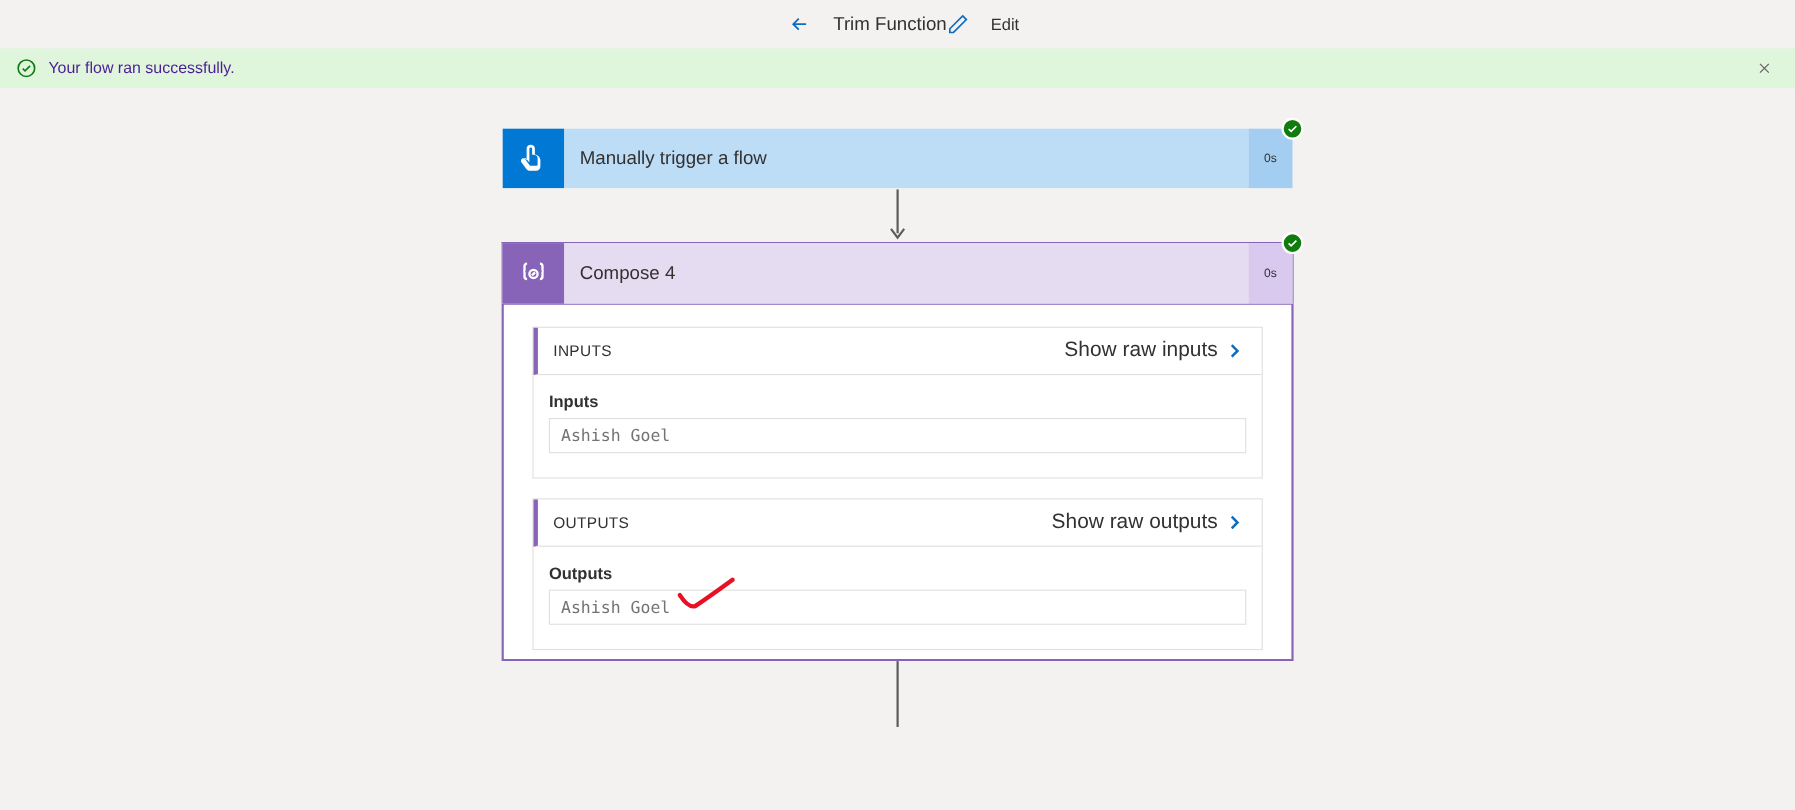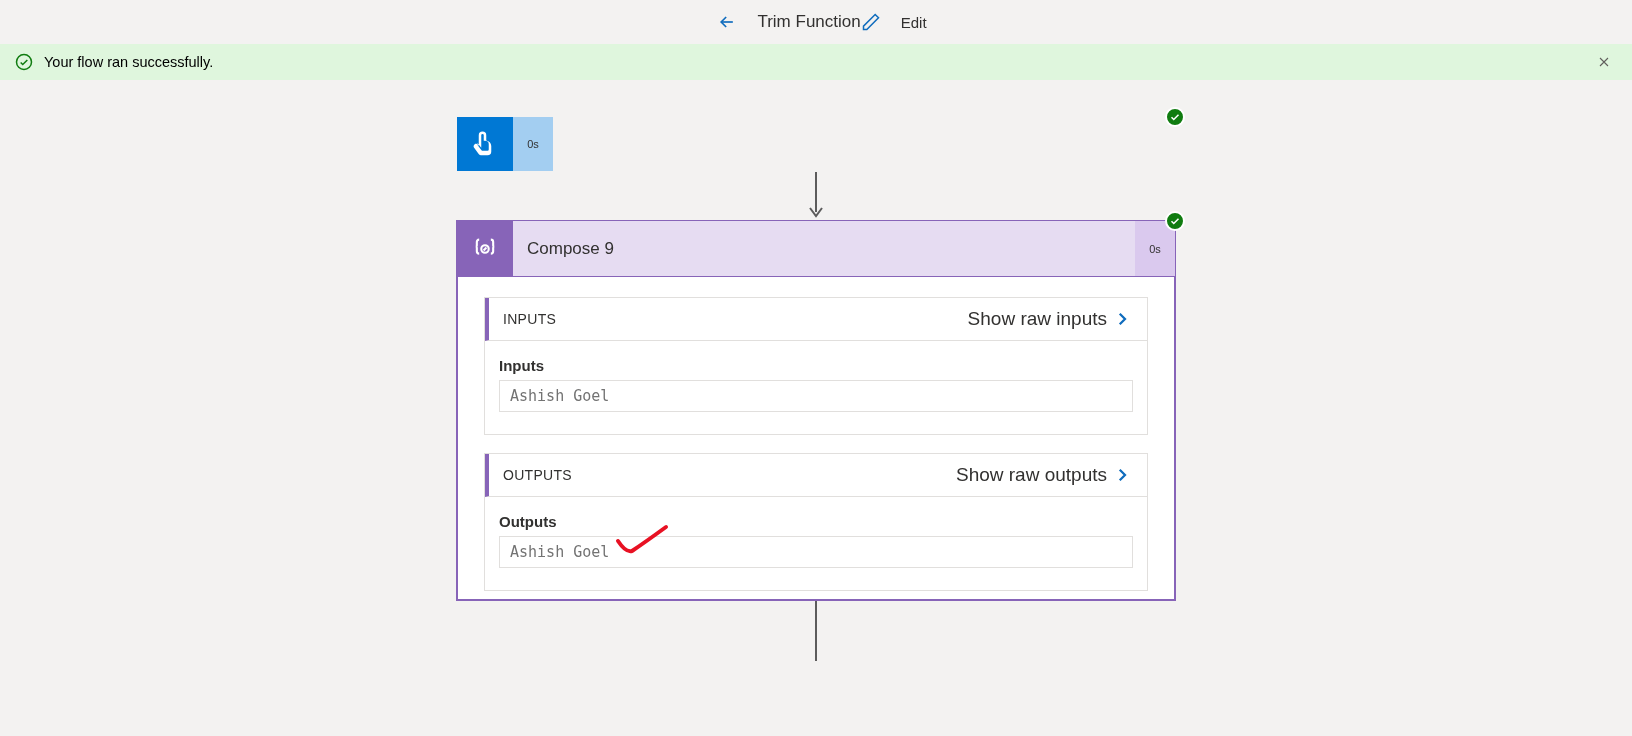--- a/index.html
+++ b/index.html
@@ -10,21 +10,21 @@
   .topbar { display:flex; align-items:center; justify-content:center; height:44px; padding:0 18px 0 28px; background:#f3f2f1; }
   .topbar-left { display:flex; align-items:center; gap:18px; }
   .back-btn { display:flex; align-items:center; justify-content:center; width:24px; height:24px; cursor:pointer; color:#0f6cbd; }
   .title { font-size:17px; color:#323130; }
   .edit-btn { display:flex; align-items:center; gap:20px; cursor:pointer; color:#323130; font-size:15px; }
   .edit-btn svg { color:#0f6cbd; }
 
   
   .banner { display:flex; align-items:center; justify-content:space-between; background:#dff6dd; padding:0 14px; height:36px; }
   .banner-left { display:flex; align-items:center; gap:10px; }
-  .banner-msg { font-size:14.5px; color:#000000; }
+  .banner-msg { font-size:14.5px; color:#4c1d95; }
   .banner-close { cursor:pointer; color:#605e5c; width:28px; height:28px; display:flex; align-items:center; justify-content:center; border-radius:2px; }
   .banner-check { color:#107c10; display:flex; }
 
   
   .canvas-wrap { flex:1; overflow-y:scroll; }
   .canvas { position:relative; width:100%; min-height:100%; display:flex; flex-direction:column; align-items:center; padding-top:36px; }
 
   
   .card { position:relative; width:720px; }
   .card-header { display:flex; align-items:stretch; height:56px; border:1px solid transparent; cursor:pointer; }
@@ -117,20 +117,21 @@
   <div class="canvas-wrap">
     <div class="canvas">
 
       <div class="card trigger">
         <div class="card-header">
           <div class="card-icon">
             <svg width="30" height="30" viewBox="0 0 24 24">
               <path fill="#ffffff" d="M10 2a3 3 0 0 1 3 3v4.1c2.2.4 4 1.9 4 4.4V18a3 3 0 0 1-3 3H9.4c-1 0-2-.5-2.6-1.3L3.3 15c-.7-.9-.5-2.3.5-2.9.8-.5 1.9-.3 2.5.4l.7.9V5a3 3 0 0 1 3-3Zm0 2a1 1 0 0 0-1 1v10l-2.6-3.2c-.1-.2-.4-.2-.6-.1-.2.1-.3.4-.1.6l3.5 4.6c.2.3.6.5 1 .5H14a1 1 0 0 0 1-1v-4.5c0-1.6-1.3-2.5-3-2.5H11V5a1 1 0 0 0-1-1Z"></path>
             </svg>
           </div>
+          <div class="card-title">Manually trigger a flow</div>
           <div class="card-duration">0s</div>
         </div>
         <div class="success-badge">
           <svg width="12" height="12" viewBox="0 0 24 24" fill="none" stroke="currentColor" stroke-width="3">
             <path d="M5 12.5l4.5 4.5L19 7.5"></path>
           </svg>
         </div>
       </div>
 
       <div class="connector">
@@ -143,21 +144,21 @@
       <div class="card compose">
         <div class="card-header">
           <div class="card-icon">
             <svg width="28" height="28" viewBox="0 0 24 24" fill="none" stroke="#ffffff" stroke-width="1.8">
               <path d="M7 4c-1.5 0-2 1-2 2v3c0 1-1 1-1 1s1 0 1 1v3c0 1 .5 2 2 2"></path>
               <path d="M17 4c1.5 0 2 1 2 2v3c0 1 1 1 1 1s-1 0-1 1v3c0 1-.5 2-2 2"></path>
               <circle cx="12" cy="12" r="3.2"></circle>
               <path d="M13.2 10.8L10.8 13.2"></path>
             </svg>
           </div>
-          <div class="card-title">Compose 9</div>
+          <div class="card-title">Compose 4</div>
           <div class="card-duration">0s</div>
         </div>
         <div class="success-badge">
           <svg width="12" height="12" viewBox="0 0 24 24" fill="none" stroke="currentColor" stroke-width="3">
             <path d="M5 12.5l4.5 4.5L19 7.5"></path>
           </svg>
         </div>
 
         <div class="card-body">
 

